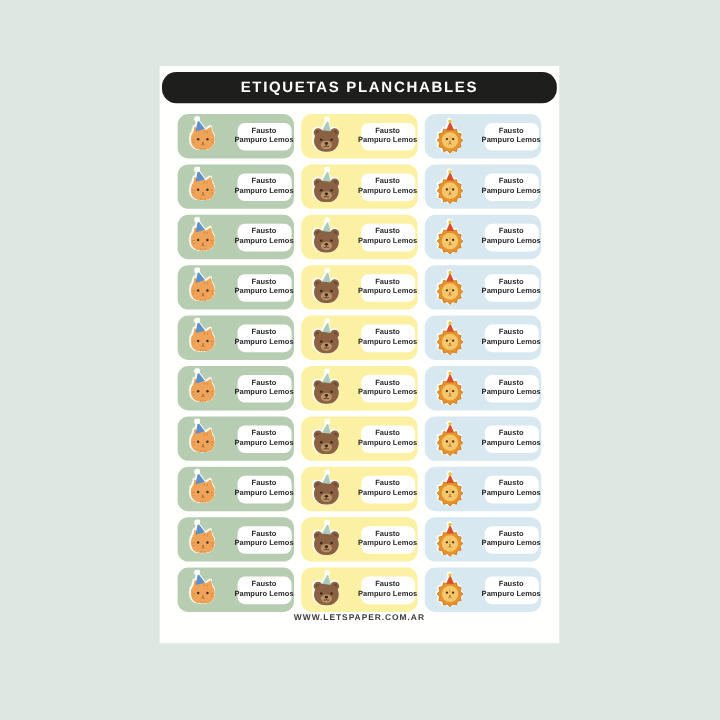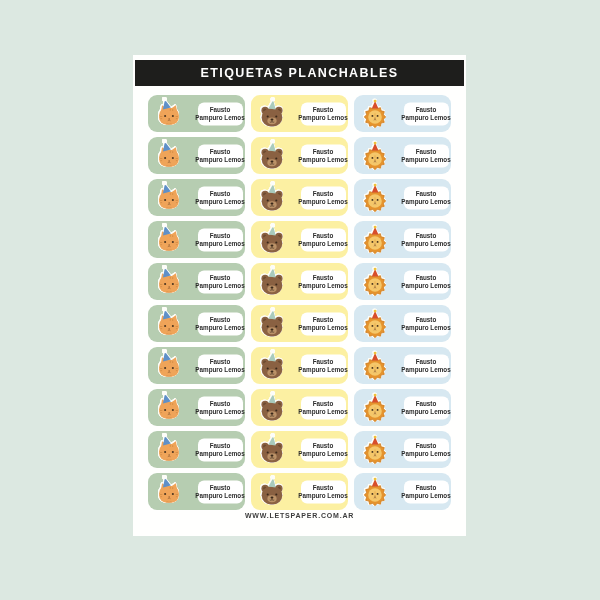--- a/index.html
+++ b/index.html
@@ -45,21 +45,21 @@
   .footer{
     position:absolute;left:0;right:0;top:457px;text-align:center;
     font-size:7px;font-weight:bold;letter-spacing:0.8px;color:#3c3c3c;
   }
 </style>
 </head>
 <body style="background: rgb(220, 232, 225);">
 
 <div class="page">
   <div class="sheet" style="background: rgb(255, 255, 254);">
-    <div class="title-bar" style="background: rgb(30, 30, 28);">
+    <div class="title-bar" style="background: rgb(30, 30, 28); border-radius: 12px;">
       <span>ETIQUETAS PLANCHABLES</span>
     </div>
     <div class="grid" id="grid">
         <div class="label" style="background: rgb(182, 205, 177);">
     <span class="animal">
             <svg viewBox="0 -3 30 36" xmlns="http://www.w3.org/2000/svg">
     <path d="M5.5 13 L7 5.5 L13 9.5 Z" fill="#efa459"></path>
     <path d="M24.5 13 L23 5.5 L17 9.5 Z" fill="#efa459"></path>
     <rect x="3.5" y="8.5" width="23" height="19.5" rx="8.5" fill="#efa459"></rect>
     <path d="M16.5 9.5 v2.4 M19.3 10 v2.1" stroke="#d18a42" stroke-width="1" fill="none"></path>

